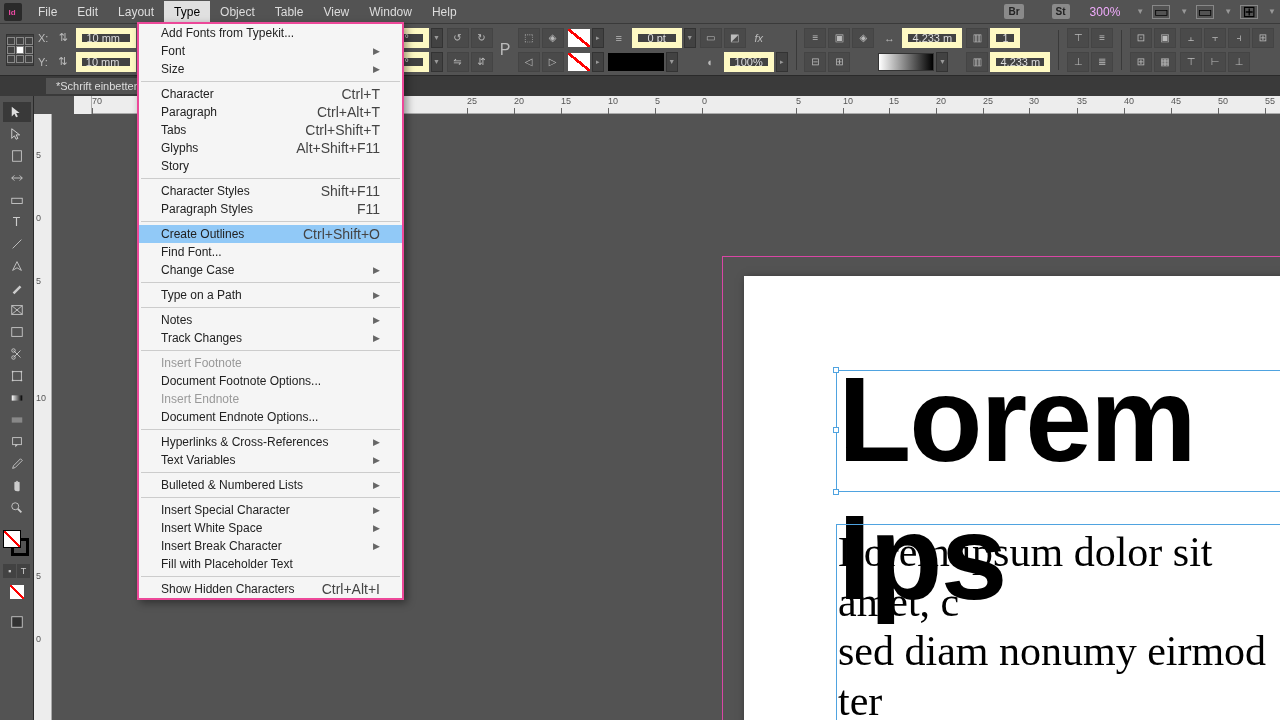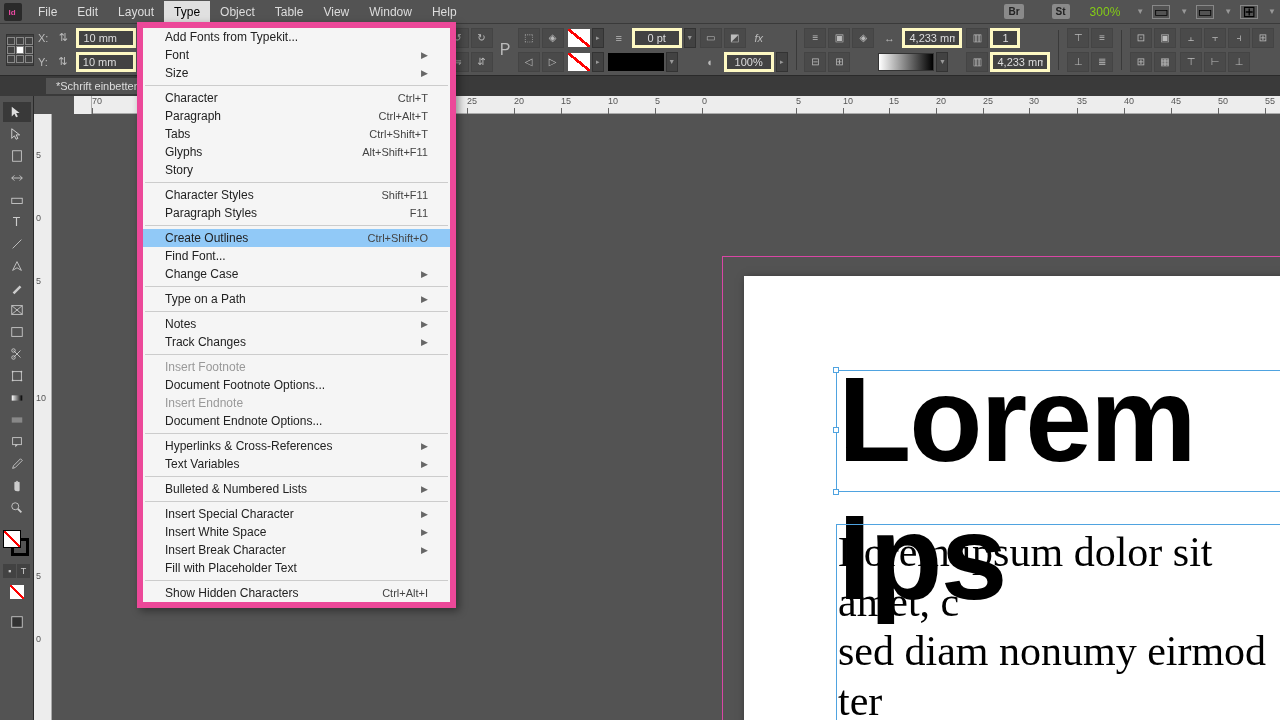--- a/index.html
+++ b/index.html
@@ -6,29 +6,29 @@
 body { background: #535353; width: 1280px; height: 720px; overflow: hidden; position: relative; }
 
 
 .menubar { height: 24px; background: #535353; display: flex; align-items: center; padding: 0 4px; border-bottom: 1px solid #3a3a3a; }
 .menubar-item { color: #ddd; font-size: 12px; padding: 4px 10px; cursor: pointer; }
 .menubar-item.active { background: #e0e0e0; color: #000; }
 .app-icon { width: 18px; height: 18px; background: #2a2a2a; margin-right: 6px; display: flex; align-items: center; justify-content: center; border-radius: 2px; }
 .app-icon svg { width: 12px; height: 12px; }
 .menubar-right { margin-left: auto; display: flex; align-items: center; gap: 2px; }
 .menubar-badge { background: #8a8a8a; color: #222; font-size: 10px; padding: 2px 4px; border-radius: 2px; font-weight: bold; }
-.zoom-display { color: #84cc16; font-size: 12px; margin-left: 12px; padding: 2px 6px; }
+.zoom-display { color: #f0abfc; font-size: 12px; margin-left: 12px; padding: 2px 6px; }
 .zoom-arrow { color: #999; font-size: 8px; margin-left: 8px; }
 
 
 .toolbar { height: 52px; background: #535353; border-bottom: 1px solid #2a2a2a; display: flex; align-items: center; padding: 0 6px; gap: 4px; }
 .tb-group { display: flex; flex-direction: column; gap: 2px; }
 .tb-row { display: flex; align-items: center; gap: 2px; height: 22px; }
 .tb-icon { width: 22px; height: 22px; display: flex; align-items: center; justify-content: center; color: #bbb; font-size: 11px; }
-.tb-input { background: #424242; border: 3px solid #fef9c3; color: #ddd; font-size: 11px; padding: 2px 4px; width: 60px; height: 20px; }
+.tb-input { background: #424242; border: 6px solid #fef9c3; color: #ddd; font-size: 11px; padding: 2px 4px; width: 60px; height: 20px; }
 .tb-input.narrow { width: 50px; text-align: center; }
 .tb-label { color: #bbb; font-size: 11px; margin-right: 2px; }
 .tb-dropdown { width: 12px; height: 20px; background: #424242; border: 1px solid #333; display: flex; align-items: center; justify-content: center; color: #999; font-size: 7px; }
 .tb-sel { width: 32px; height: 32px; background: #424242; border: 1px solid #333; display: flex; align-items: center; justify-content: center; }
 .tb-sel-grid { display: grid; grid-template-columns: repeat(3, 8px); grid-template-rows: repeat(3, 8px); gap: 1px; }
 .tb-sel-dot { width: 8px; height: 8px; border: 1px solid #888; }
 .tb-sel-dot.center { background: #fff; }
 .tb-swatch { width: 22px; height: 18px; background: #fff; position: relative; }
 .tb-swatch.none::after { content: ''; position: absolute; left: 0; top: 0; right: 0; bottom: 0; background: linear-gradient(to top right, transparent 45%, red 45%, red 55%, transparent 55%); }
 .tb-swatch.black { background: #000; }
@@ -65,25 +65,25 @@
 .ruler-vtick { position: absolute; left: 2px; font-size: 9px; color: #555; }
 .canvas-area { position: absolute; left: 18px; top: 18px; right: 0; bottom: 0; background: #535353; }
 .page { position: absolute; left: 692px; top: 162px; width: 800px; height: 900px; background: #fff; box-shadow: 2px 2px 8px rgba(0,0,0,0.5); }
 .page-margin { position: absolute; left: 670px; top: 142px; width: 850px; height: 950px; border: 1px solid #d946a5; }
 .text-frame { position: absolute; border: 1px solid #4fa3e0; }
 .tf-handle { position: absolute; width: 6px; height: 6px; background: #fff; border: 1px solid #4fa3e0; }
 .heading-text { font-family: Arial, sans-serif; font-weight: 700; font-size: 120px; color: #000; letter-spacing: -2px; }
 .body-text { font-family: Georgia, 'Times New Roman', serif; font-size: 42px; color: #000; line-height: 1.18; }
 
 
-.dropdown { position: absolute; left: 137px; top: 22px; width: 319px; background: #f5f5f5; border: 6px solid #ec4899; box-shadow: 3px 3px 8px rgba(0,0,0,0.4); z-index: 100; }
+.dropdown { position: absolute; left: 137px; top: 22px; width: 267px; background: #f5f5f5; border: 2px solid #ec4899; box-shadow: 3px 3px 8px rgba(0,0,0,0.4); z-index: 100; }
 .dd-item { display: flex; align-items: center; padding: 3px 22px 3px 22px; font-size: 12px; color: #222; cursor: pointer; height: 18px; }
 .dd-item.highlighted { background: #91c9f7; }
 .dd-item.disabled { color: #999; cursor: default; }
-.dd-shortcut { margin-left: auto; font-size: 11px; color: #444; }
+.dd-shortcut { margin-left: auto; font-size: 14px; color: #444; }
 .dd-arrow { margin-left: auto; font-size: 9px; color: #666; }
 .dd-sep { height: 1px; background: #ccc; margin: 3px 2px; }
 
 
 .view-icon { width: 18px; height: 14px; border: 1px solid #888; margin-left: 6px; display: flex; align-items: center; justify-content: center; }
 </style>
 </head>
 <body>
 
 <div class="menubar">

